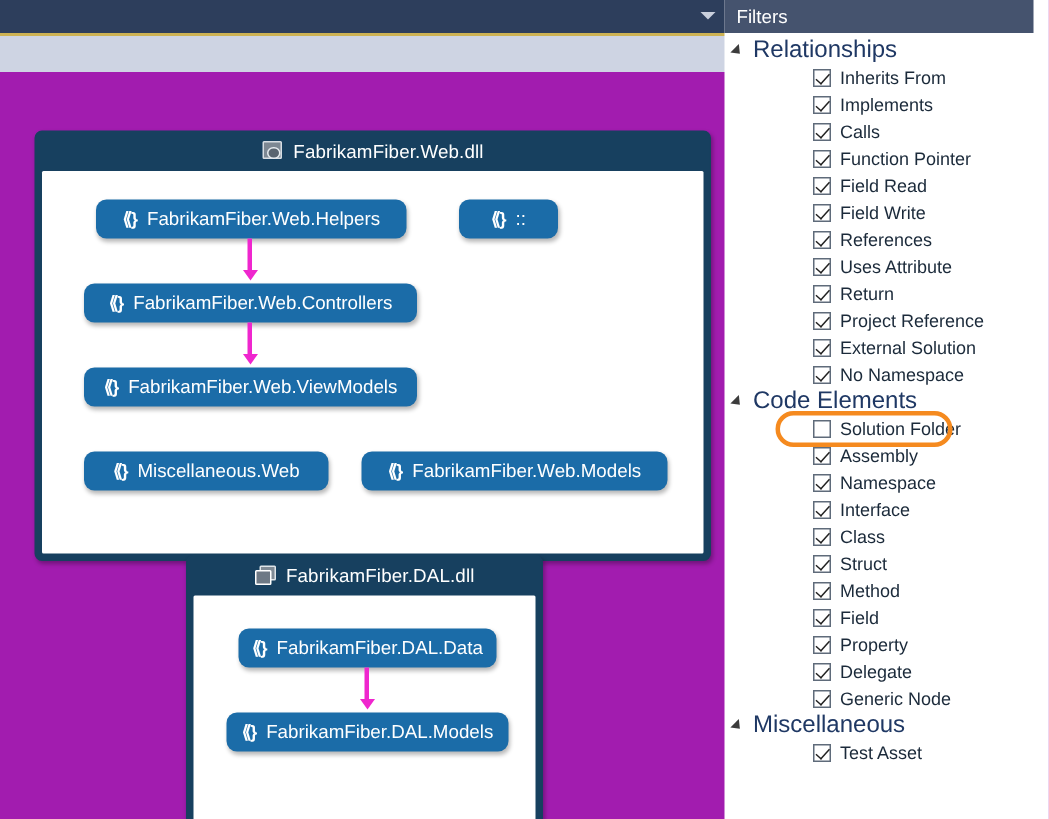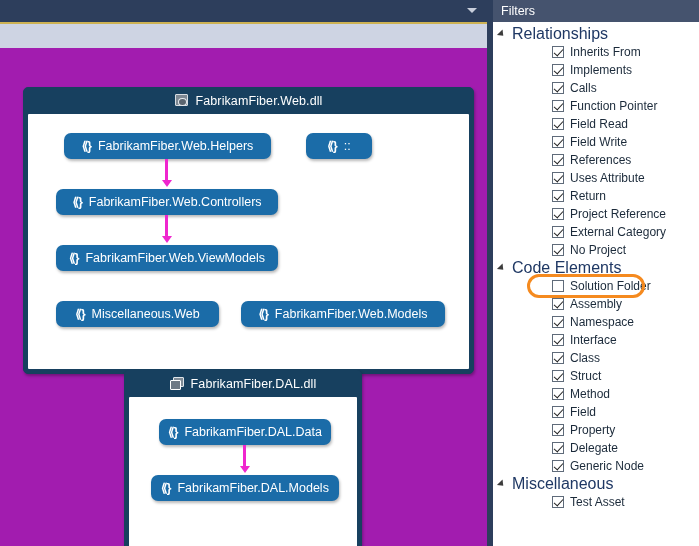--- a/index.html
+++ b/index.html
@@ -172,21 +172,21 @@
 
   
   .panel-gutter {
     position: absolute;
     left: 487px; top: 0;
     width: 6px; height: 546px;
     background: #2d3e5c;
   }
   .panel {
     position: absolute;
-    left: 493px; top: 0;
+    left: 483px; top: 0;
     width: 206px; height: 546px;
     background: #ffffff;
   }
   .panel-title {
     height: 22px;
     background: #45536e;
     color: #ffffff;
     font-size: 12.5px;
     display: flex;
     align-items: center;
@@ -389,25 +389,25 @@
         <div class="leaf-row">
           <span class="cbox checked"></span>
           <span class="leaf-label">Return</span>
         </div>
         <div class="leaf-row">
           <span class="cbox checked"></span>
           <span class="leaf-label">Project Reference</span>
         </div>
         <div class="leaf-row">
           <span class="cbox checked"></span>
-          <span class="leaf-label">External Category</span>
-        </div>
-        <div class="leaf-row">
-          <span class="cbox checked"></span>
-          <span class="leaf-label">No Project</span>
+          <span class="leaf-label">External Solution</span>
+        </div>
+        <div class="leaf-row">
+          <span class="cbox checked"></span>
+          <span class="leaf-label">No Namespace</span>
         </div>
         <div class="group-row">
           <span class="expander"></span>
           <span class="group-label">Code Elements</span>
         </div>
         <div class="leaf-row">
           <span class="cbox"></span>
           <span class="leaf-label">Solution Folder</span>
           <span class="highlight-ring" style="border-color: rgb(245, 138, 31);"></span>
         </div>

